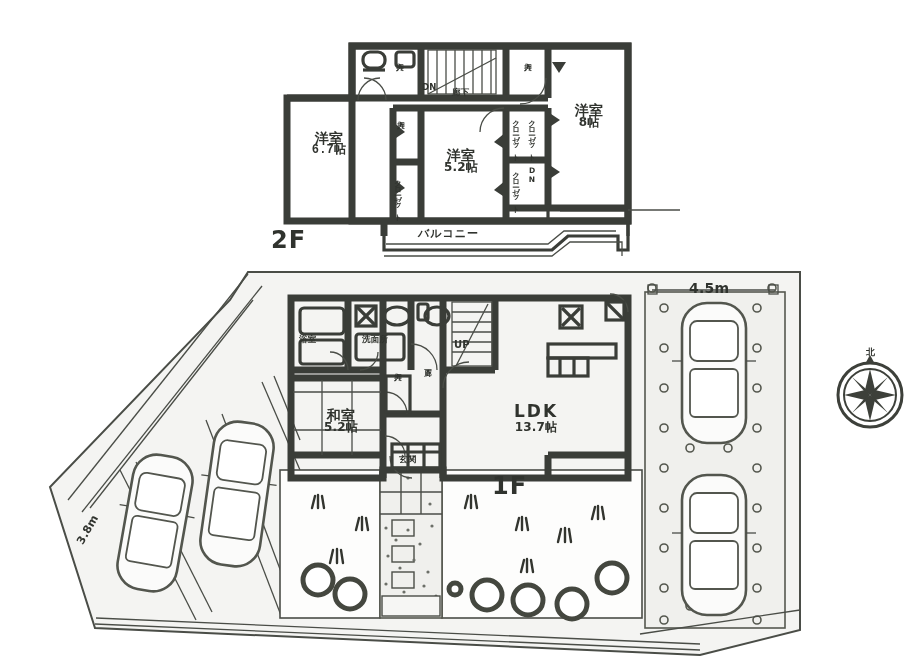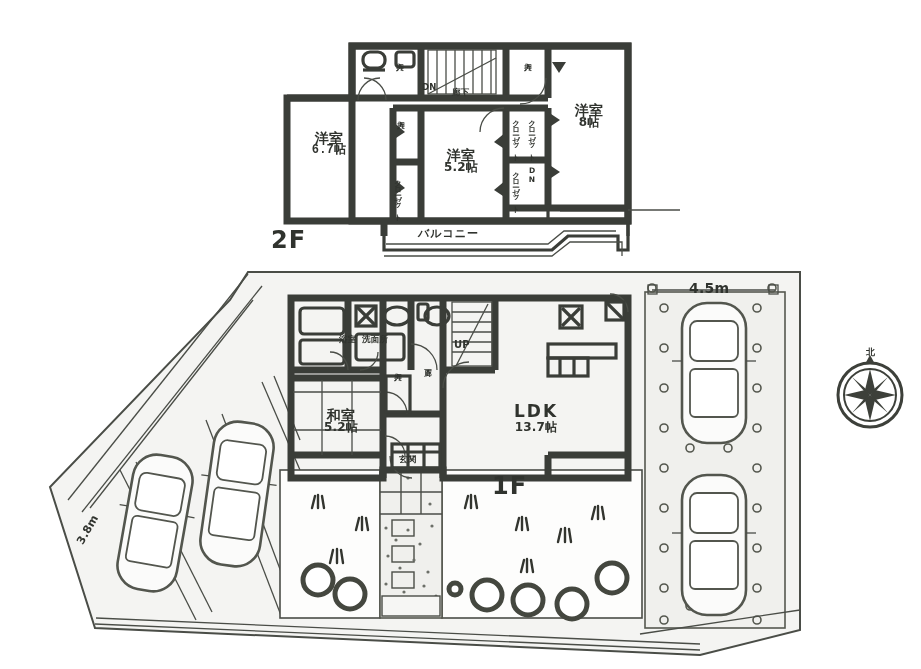--- a/index.html
+++ b/index.html
@@ -403,21 +403,21 @@
   <div class="lbl tiny2" style="left:418px;top:228px;font-size:11px;letter-spacing:1px;">バルコニー</div>
 
   <div class="lbl floor-tag" style="left:492px;top:474px;">1F</div>
 
   <div class="lbl ldk" style="left:505px;top:403px;width:62px;">LDK</div>
   <div class="lbl ldkA" style="left:505px;top:421px;width:62px;text-align:center;">13.7帖</div>
 
   <div class="lbl room-name" style="left:312px;top:408px;width:58px;">和室</div>
   <div class="lbl room-area" style="left:312px;top:421px;width:58px;">5.2帖</div>
 
-  <div class="lbl tiny2" style="left:299px;top:335px;margin-left:40px;">浴室</div>
+  <div class="lbl tiny2" style="left:299px;top:335px;">浴室</div>
   <div class="lbl tiny2" style="left:362px;top:335px;">洗面所</div>
   <div class="lbl tiny2" style="left:454px;top:340px;font-size:10px;">UP</div>
   <div class="lbl tiny vert" style="left:394px;top:367px;">押入</div>
   <div class="lbl tiny vert" style="left:424px;top:363px;">廊下</div>
   <div class="lbl tiny2" style="left:399px;top:455px;">玄関</div>
 
   <div class="lbl dim" style="left:689px;top:281px;">4.5m</div>
   <div class="lbl dimrot" style="left:72px;top:524px;">3.8m</div>
 
   <div class="lbl tiny2" style="left:866px;top:348px;font-size:9px;">北</div>

